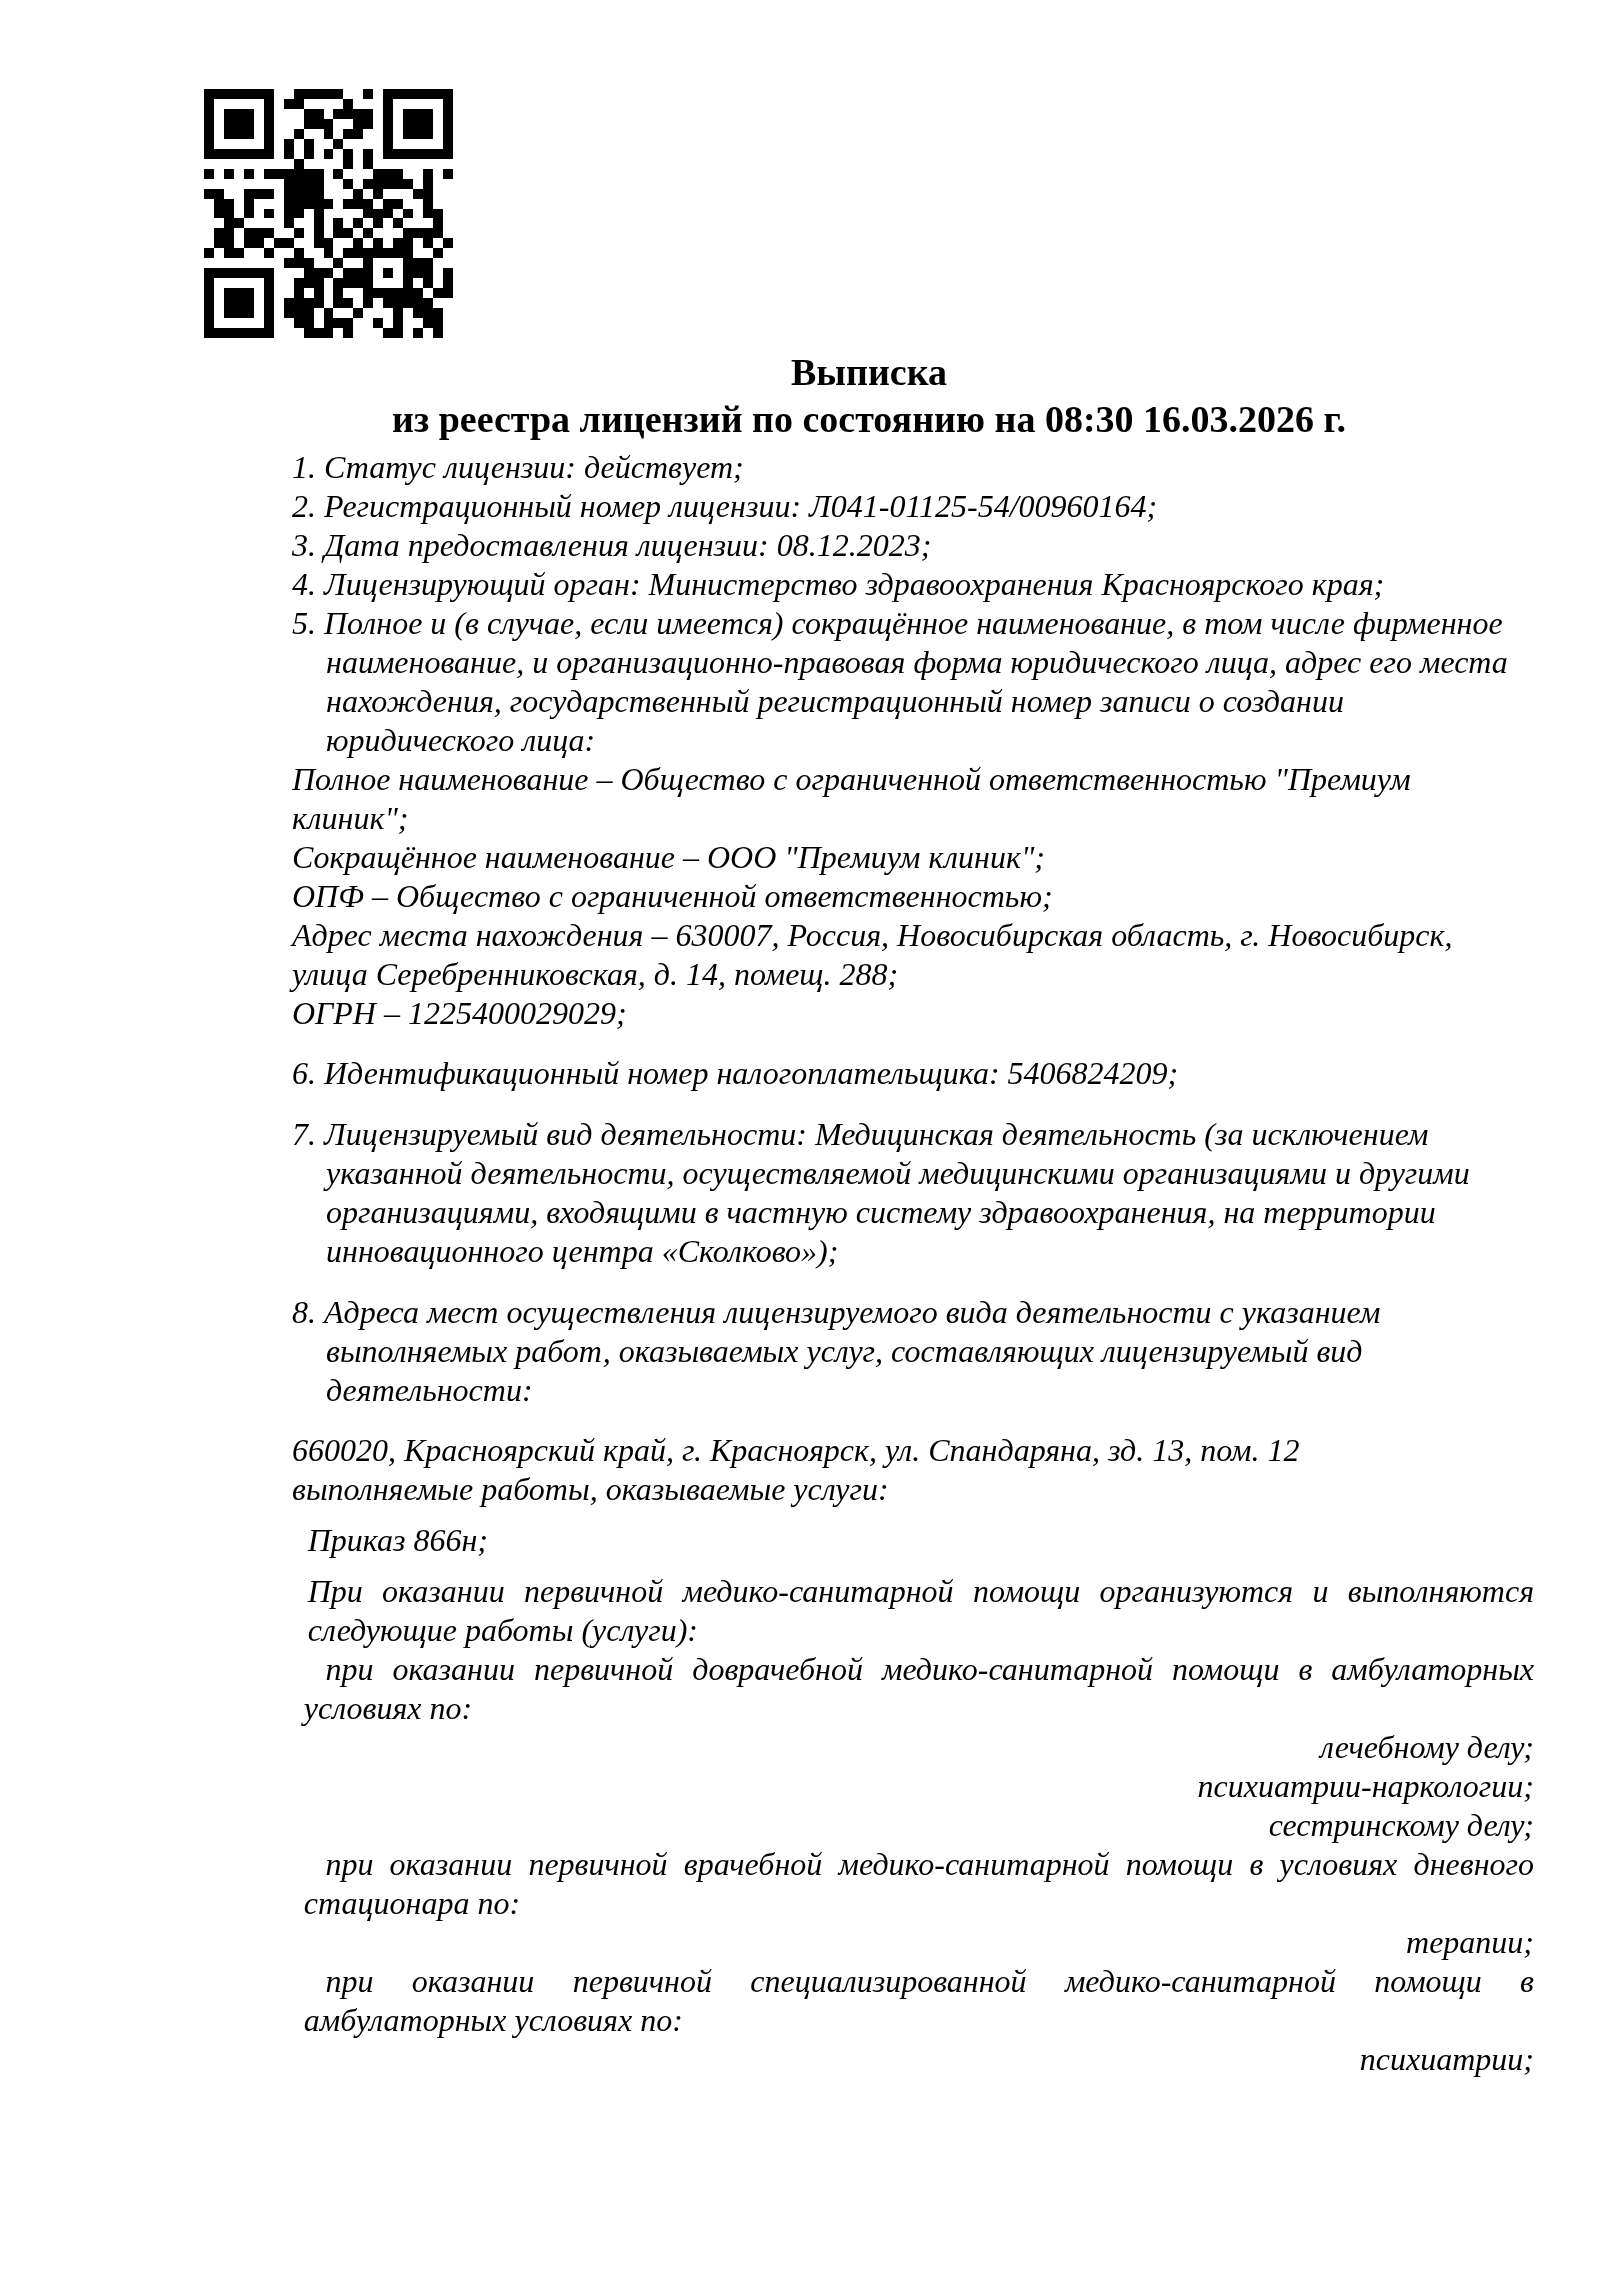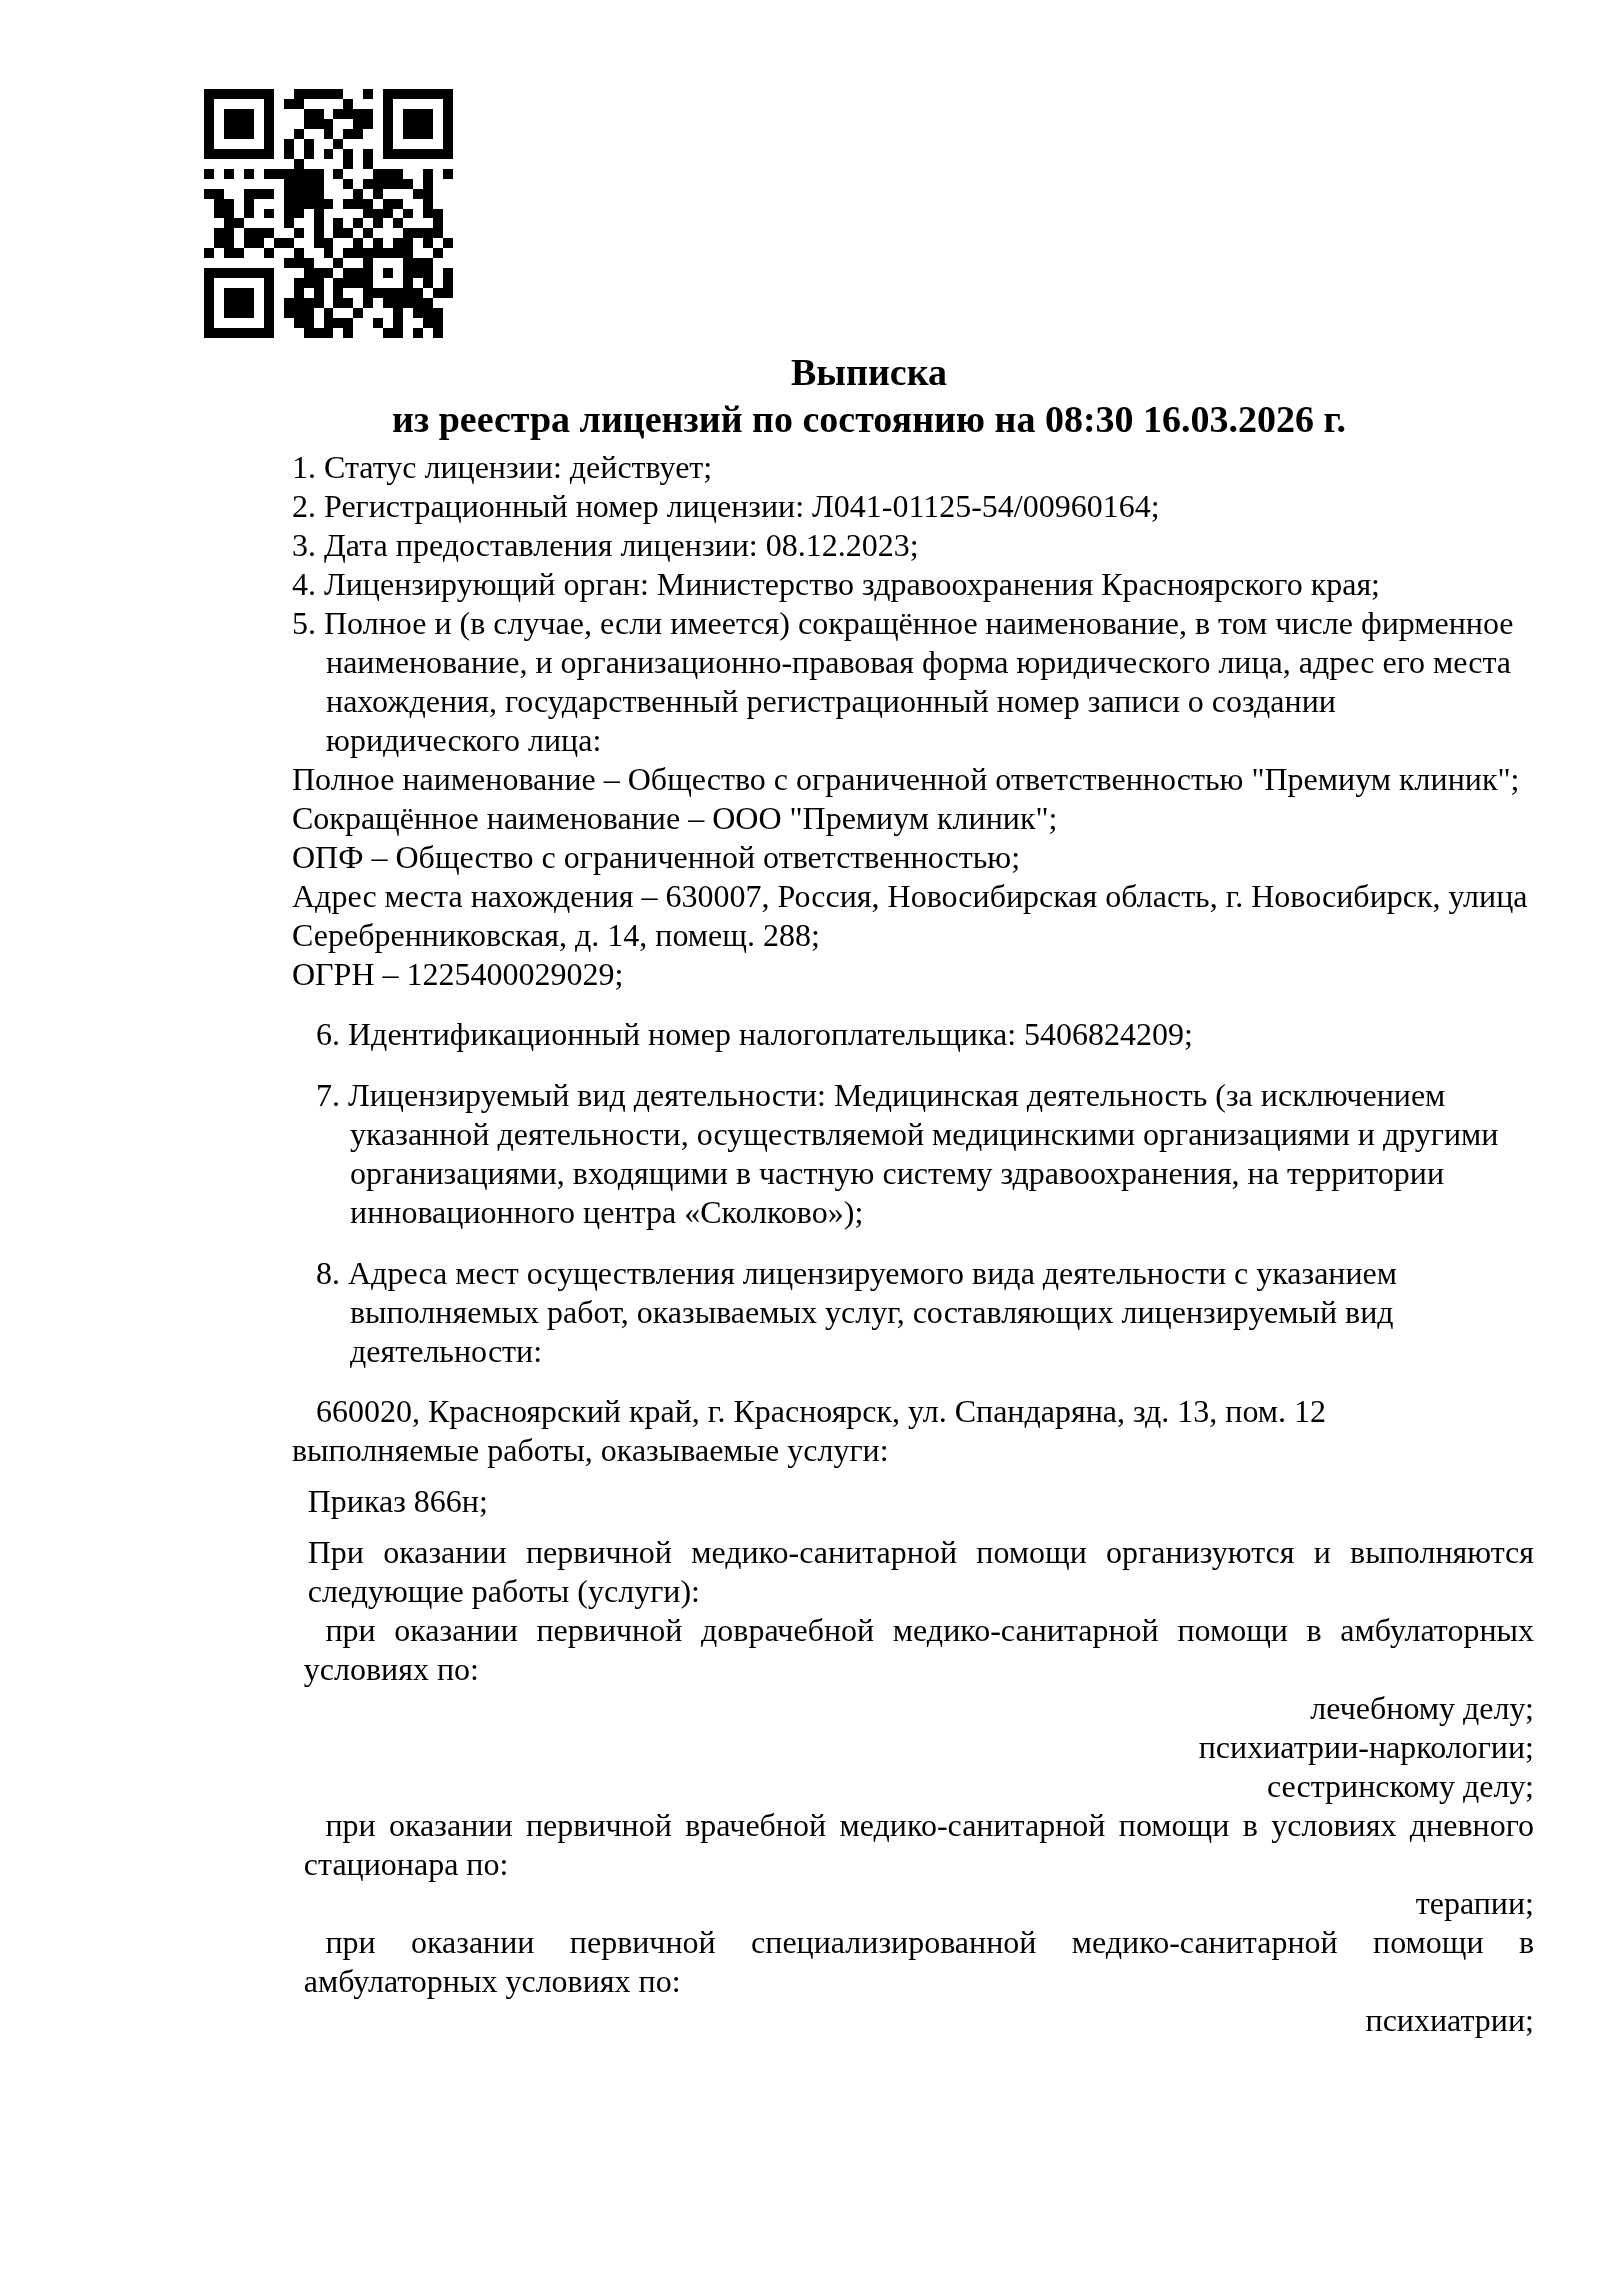--- a/index.html
+++ b/index.html
@@ -36,29 +36,29 @@
     text-align: center;
     padding-right: 88px;
     white-space: nowrap;
   }
   .title { margin-top: 349px; }
   .paras {
     font-size: 32px;
     line-height: 39px;
     margin-top: 4.9px;
   }
-  .para { margin: 0; }
+  .para { margin: 0; font-style: italic; }
   
   .num   { padding-left: 34px; text-indent: -34px; }
   .plain { padding-left: 0; }
   .ind1  { padding-left: 15.7px; margin-top: 12px; }
   .ind2  { padding-left: 11.8px; text-indent: 21.6px; }
   .ind3  { padding-left: 49px; text-align: right; }
   .just  { text-align: justify; text-align-last: left; }
-  .gap   { margin-top: 21.6px; margin-left: 24px; }
+  .gap   { margin-top: 21.6px; }
 </style>
 </head>
 <body>
 
 <div class="page">
 
   <svg class="qr" viewBox="0 0 25 25" shape-rendering="crispEdges" xmlns="http://www.w3.org/2000/svg" aria-hidden="true">
       <rect x="0" y="0" width="1" height="1" fill="#000000"></rect>
       <rect x="1" y="0" width="1" height="1" fill="#000000"></rect>
       <rect x="2" y="0" width="1" height="1" fill="#000000"></rect>

